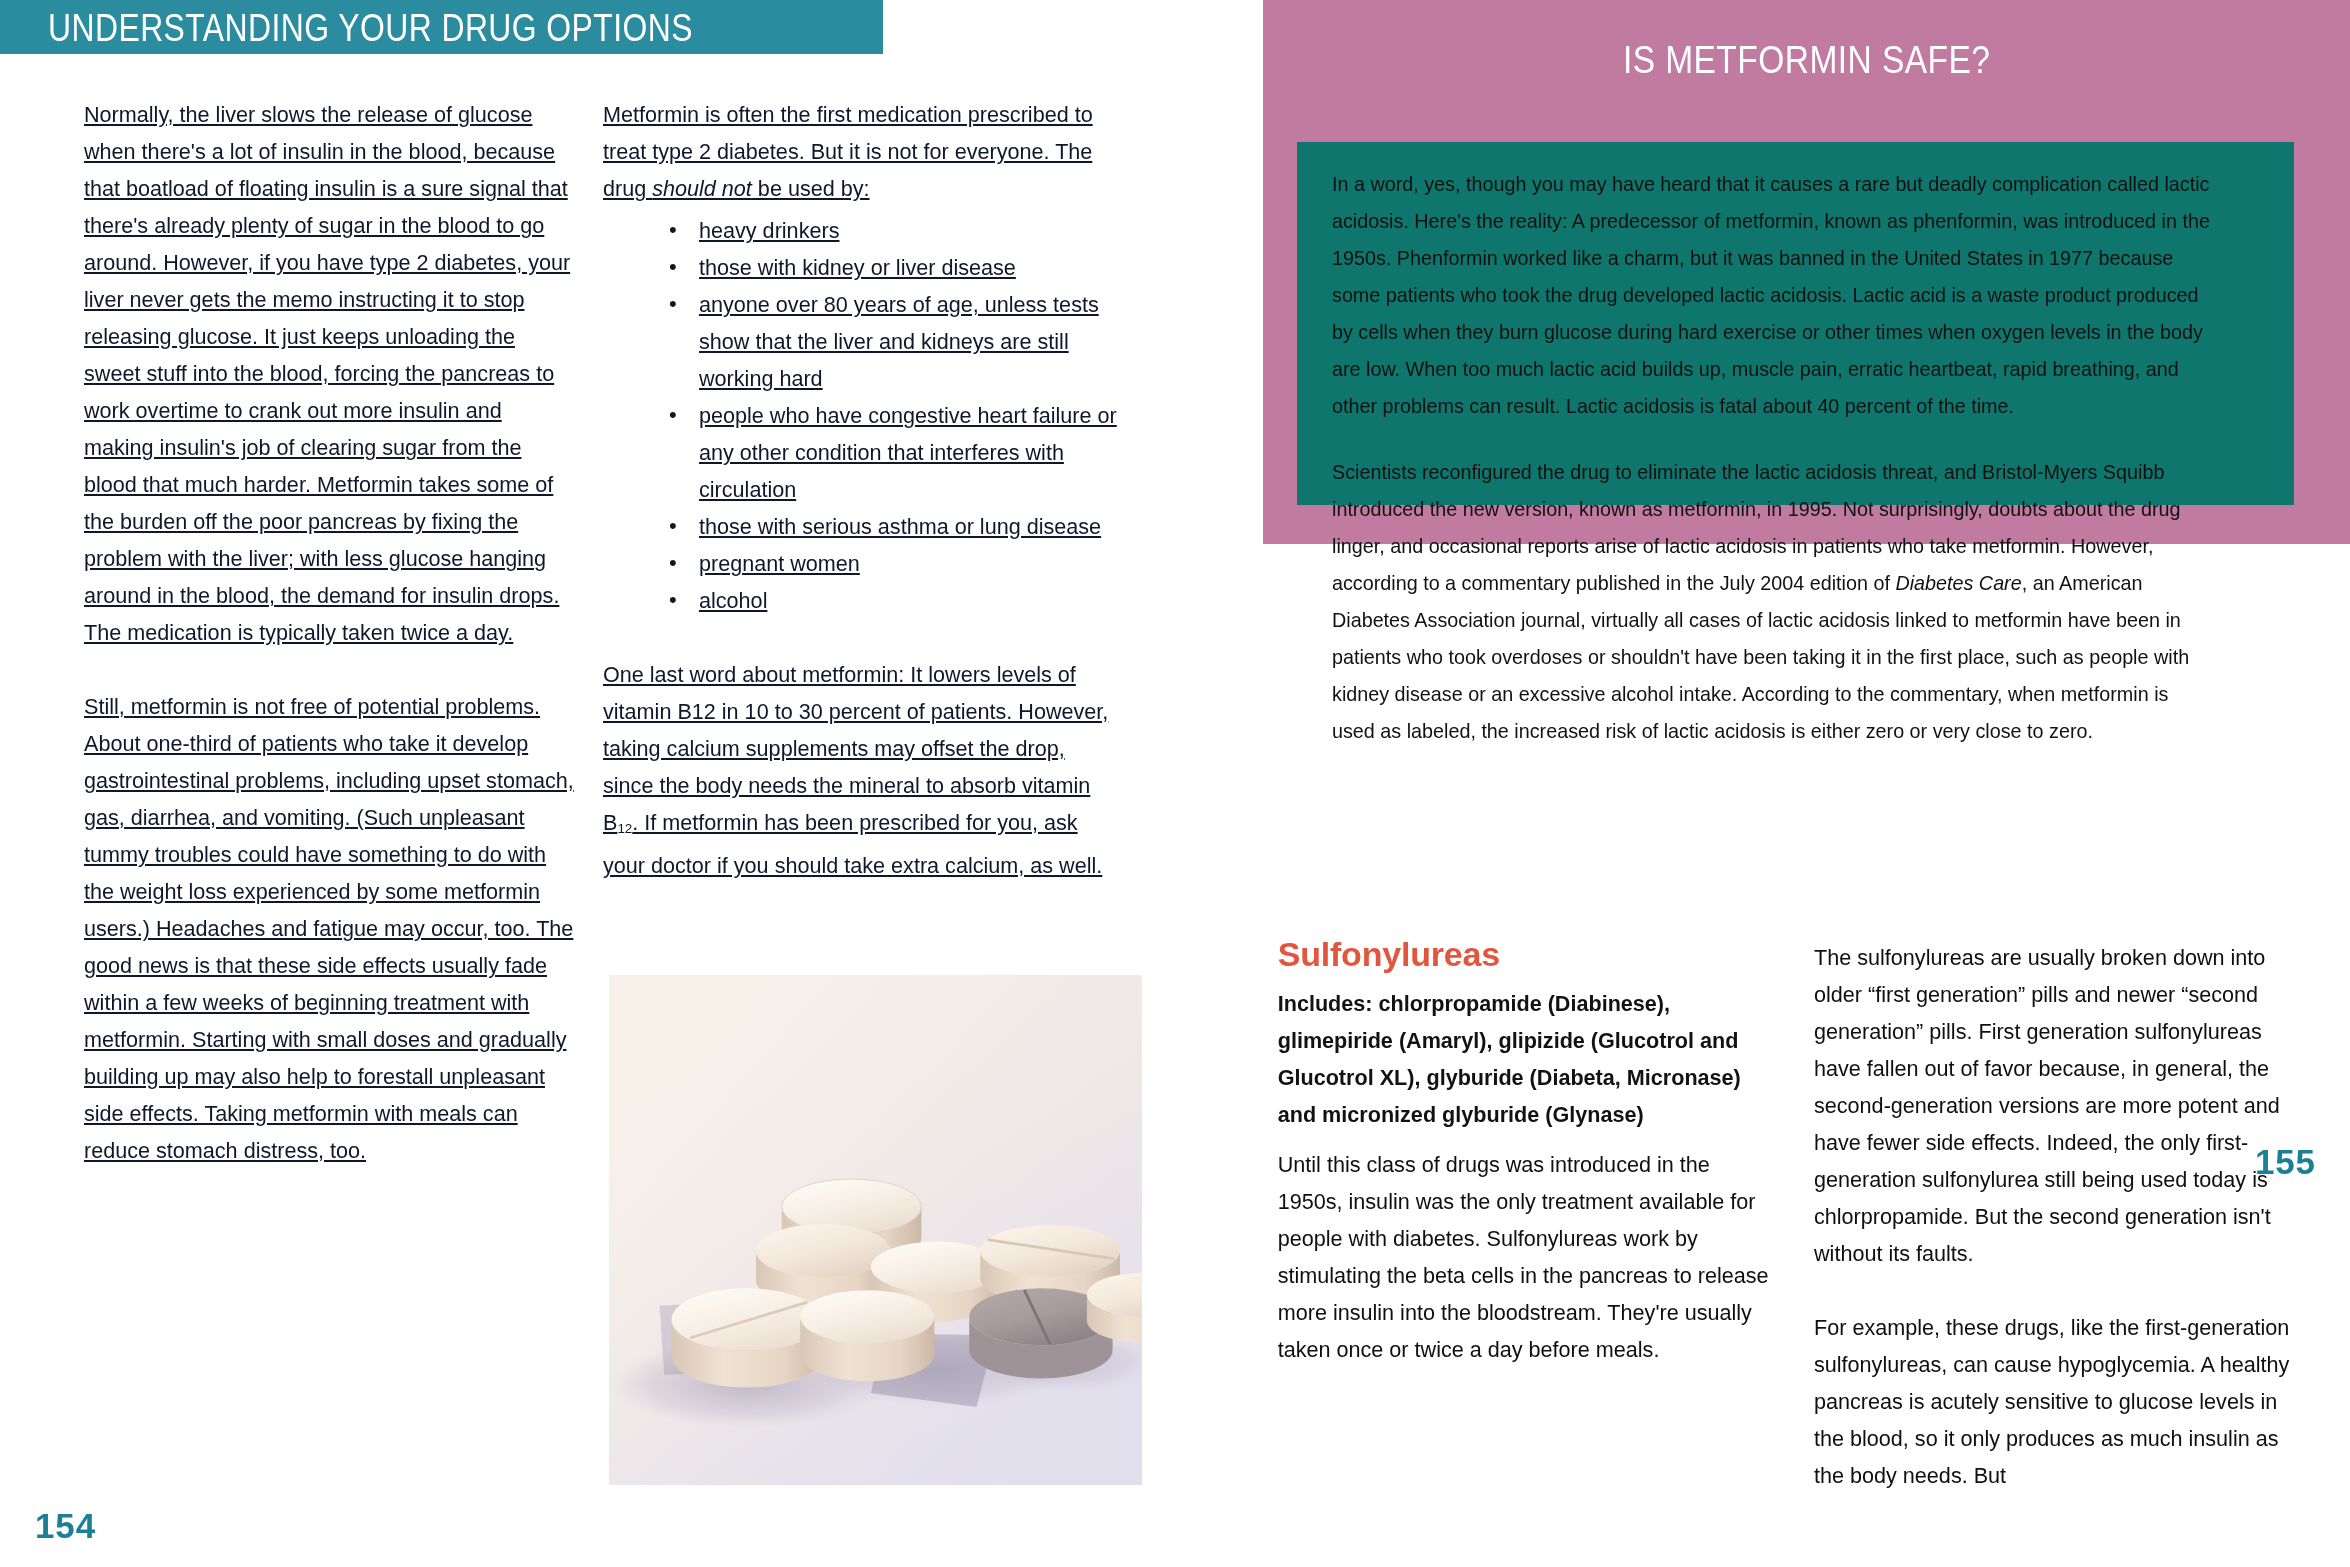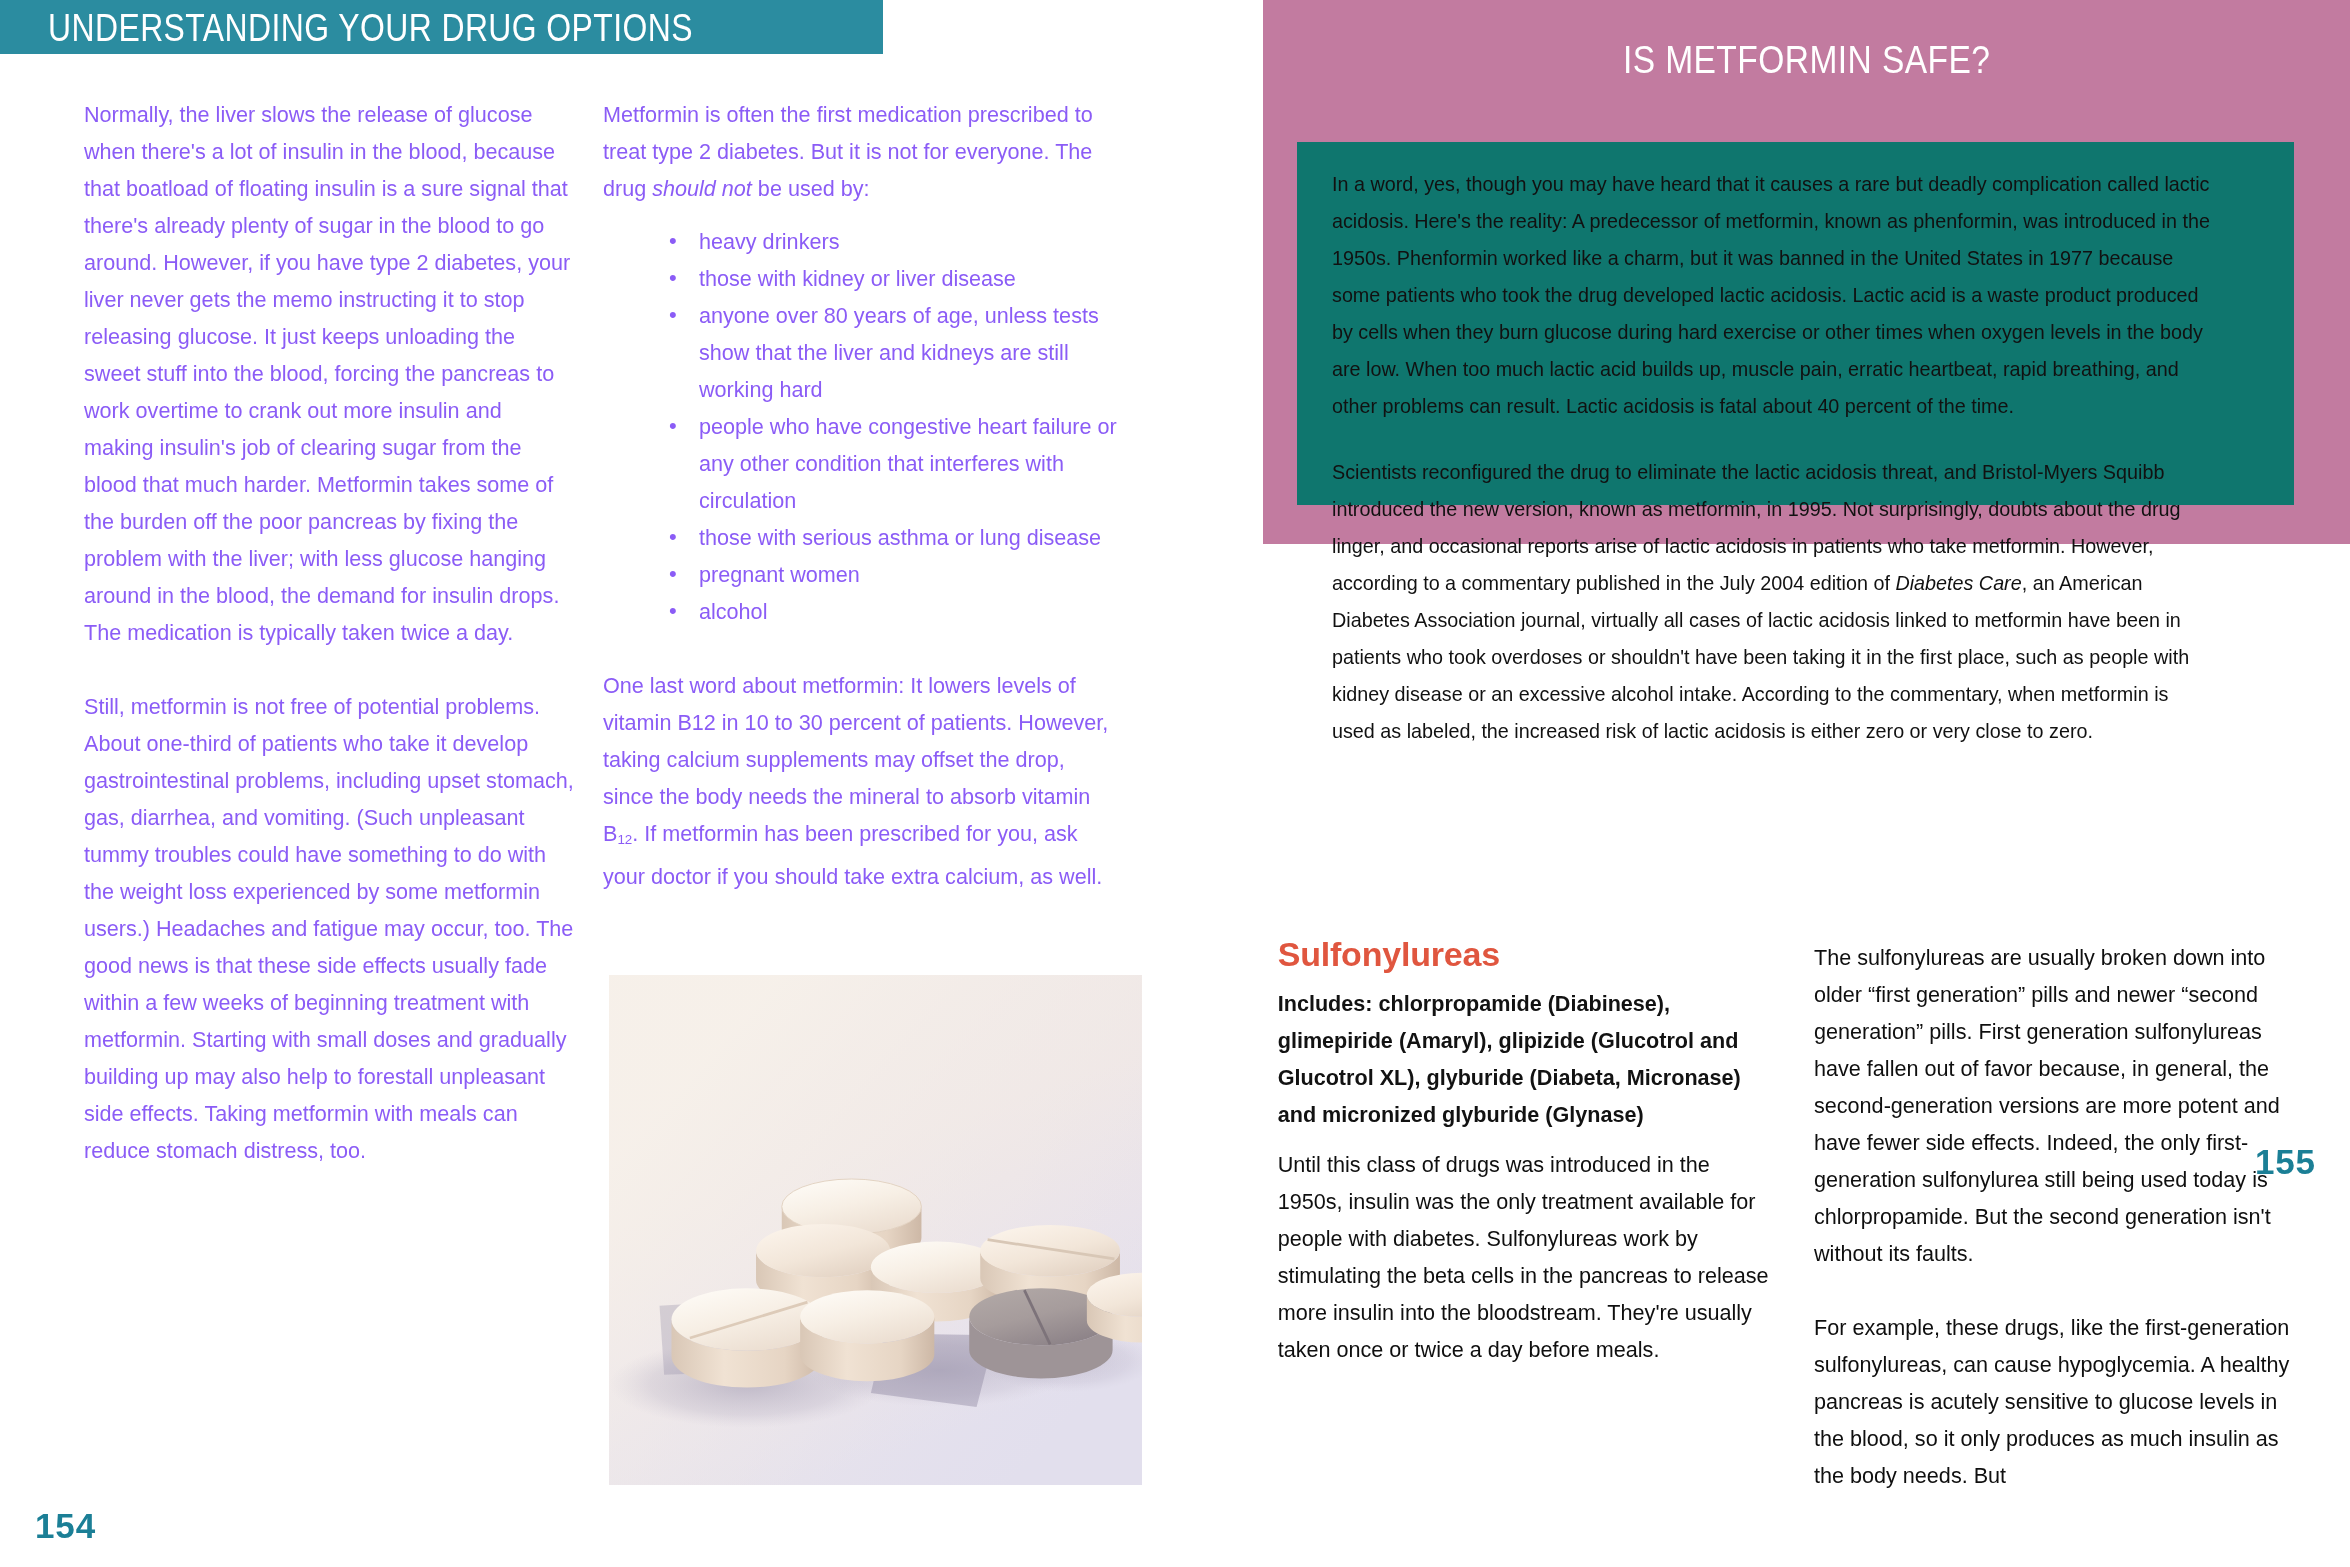--- a/index.html
+++ b/index.html
@@ -59,31 +59,32 @@
     top: 0;
     width: 100%;
     height: 100%;
   }
 
   .col {
     position: absolute;
     top: 96px;
     font-size: 21.6px;
     line-height: 37px;
-    color: #8b5cf6;
+    color: #0f172a;
     font-weight: 400;
+    text-decoration: underline;
   }
   .col-1 { left: 84px;  width: 491px; }
   .col-2 { left: 603px; width: 514px; }
 
   .col p {
     margin: 0 0 37px 0;
     text-align: left;
   }
-  .col p.tight { margin-bottom: 16px; }
+  .col p.tight { margin-bottom: 5px; }
 
   ul.bullets {
     margin: 0 0 37px 0;
     padding: 0 0 0 0;
     list-style: none;
   }
   ul.bullets li {
     position: relative;
     padding-left: 96px;
     margin: 0;

